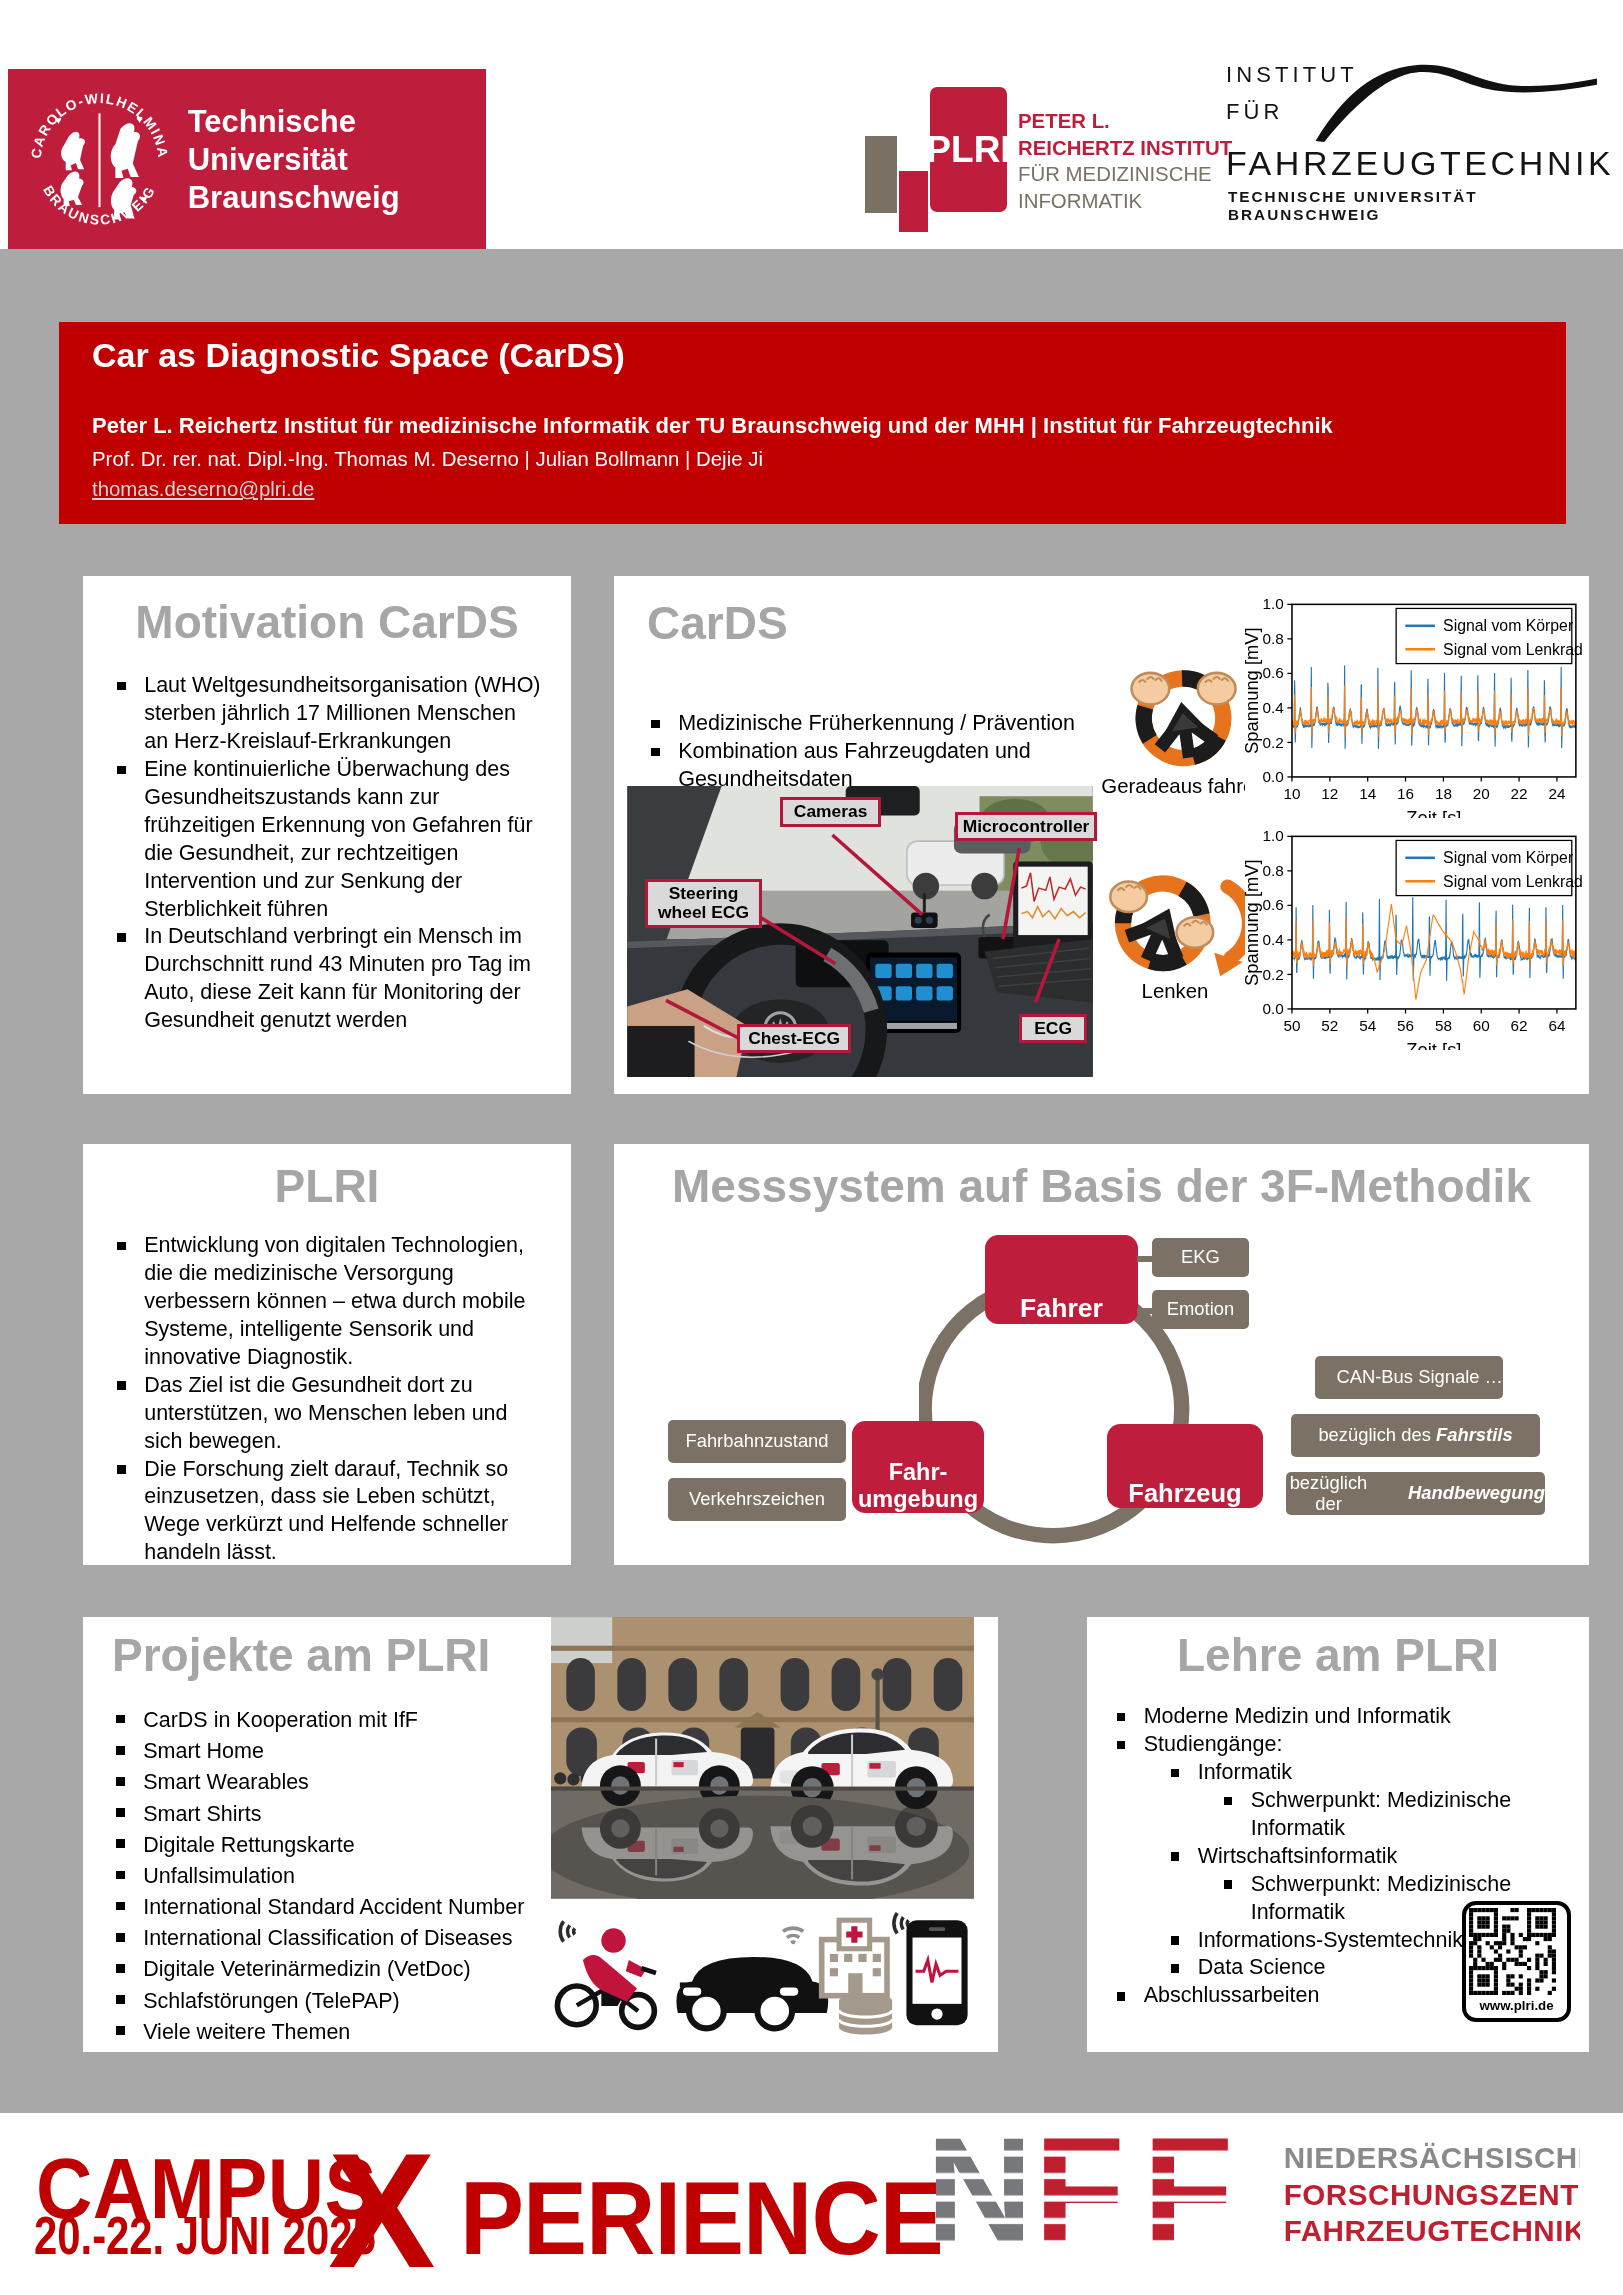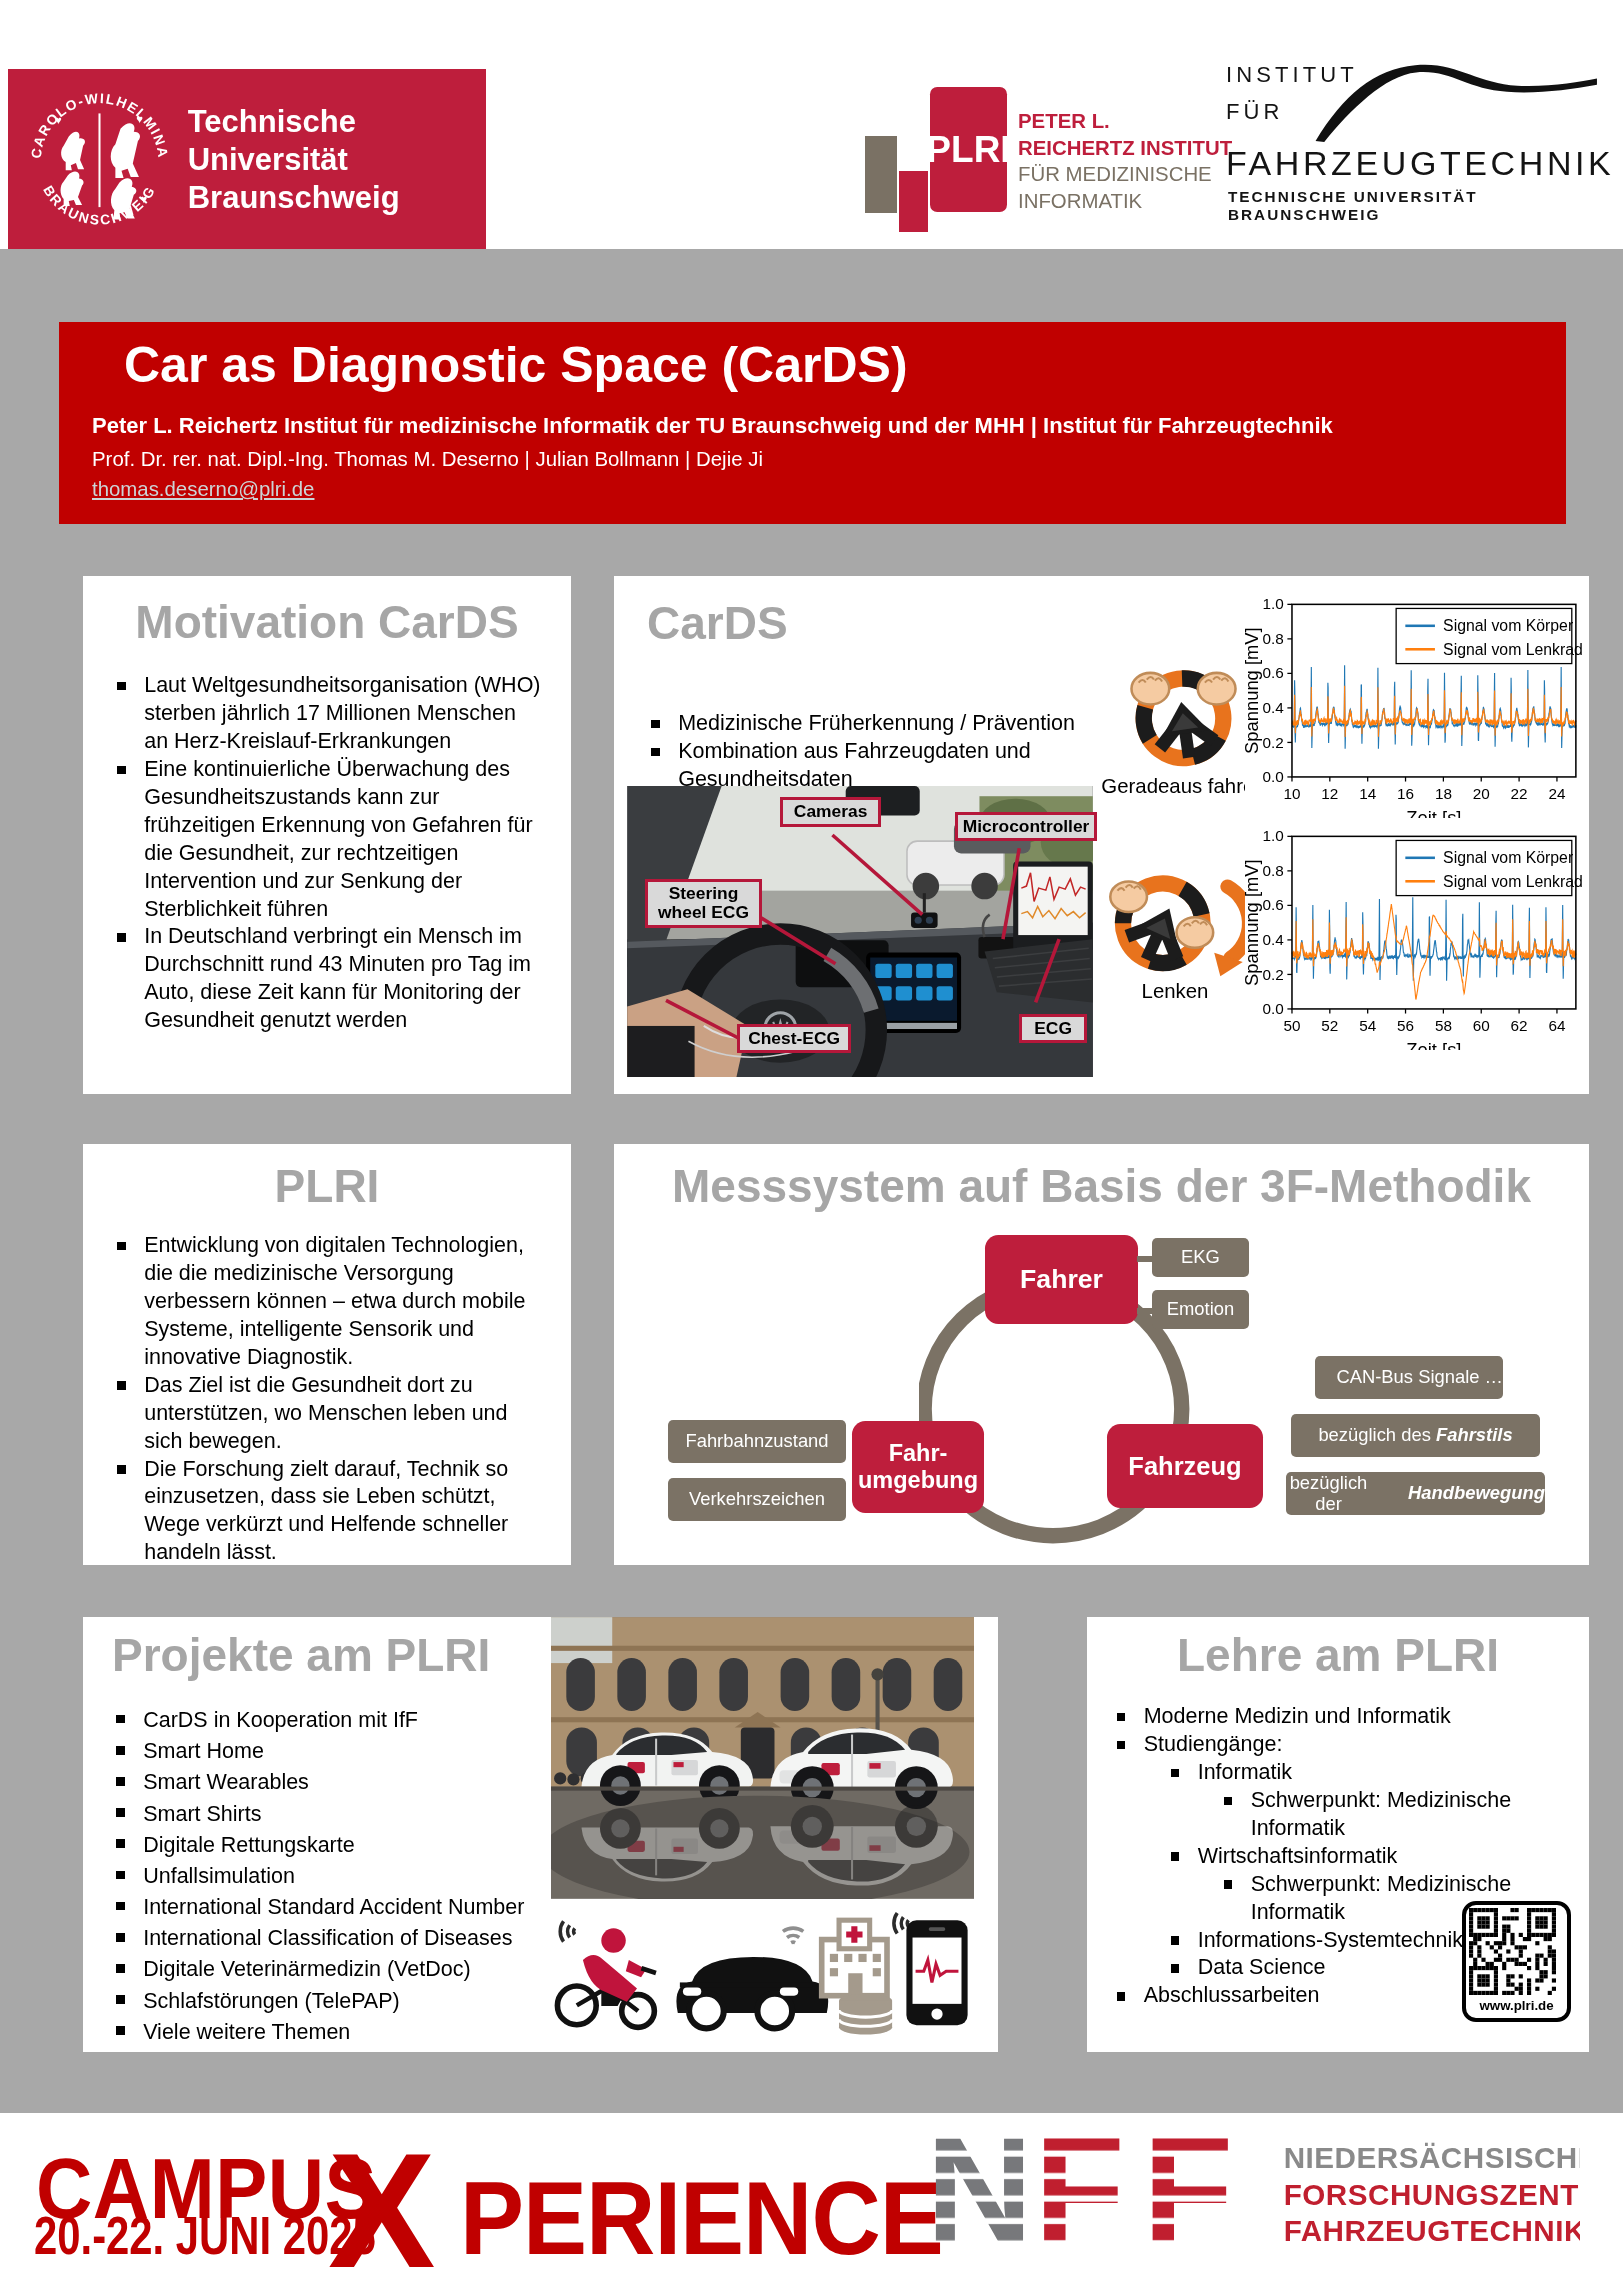--- a/index.html
+++ b/index.html
@@ -21,21 +21,21 @@
   .plri-words .red{color:#be1e3c;}
   .plri-words .grey{color:#7a7164;font-weight:normal;}
   .iff-logo{position:absolute;left:1226px;top:56px;width:373px;height:174px;color:#141414;}
   .iff-top{position:absolute;left:0;top:0;font-size:22px;letter-spacing:4.1px;line-height:37px;font-weight:normal;}
   .iff-main{position:absolute;left:0;top:88px;font-size:34px;letter-spacing:3.6px;}
   .iff-sub{position:absolute;left:2px;top:132px;font-size:15.3px;letter-spacing:2px;font-weight:bold;}
   .iff-swoosh{position:absolute;left:87px;top:-3.1px;}
 
   
   .titlebar{position:absolute;left:59px;top:322px;width:1507px;height:202px;background:#c00000;color:#fff;}
-  .titlebar .t1{position:absolute;left:33px;top:14.3px;font-size:50px;font-weight:bold;margin-left:32px;}
+  .titlebar .t1{position:absolute;left:33px;top:14.3px;font-size:34px;font-weight:bold;}
   .titlebar .t2{position:absolute;left:33px;top:91px;font-size:22px;font-weight:bold;}
   .titlebar .t3{position:absolute;left:33px;top:126px;font-size:20.4px;}
   .titlebar .t4{position:absolute;left:33px;top:156px;font-size:20.4px;}
   .titlebar a{color:#ccd4d6;text-decoration:underline;}
 
   .card{position:absolute;background:#fff;margin-left:24px;}
   .sec-title{font-size:46px;font-weight:bold;color:#a6a6a6;}
   .center{text-align:center;}
 
   
@@ -51,21 +51,21 @@
   .plabel{position:absolute;background:#d9d9d9;border:3.6px solid #b5173a;color:#000;font-weight:bold;
           font-size:17.4px;text-align:center;padding:2px 4.1px;line-height:1.12;}
 
   .wheel-icon{position:absolute;text-align:center;}
   .wheel-icon .cap{font-size:20.4px;color:#000;margin-top:1px;}
 
   .chart{position:absolute;width:337px;height:221px;background:#fff;}
 
   
   .node{position:absolute;background:#be1e3c;border-radius:13.3px;color:#fff;font-weight:bold;
-        display:flex;flex-direction:column;align-items:center;justify-content:center;text-align:center;}
+        display:flex;flex-direction:column;align-items:center;justify-content:flex-end;text-align:center;}
   .tagbox{position:absolute;background:#7b7265;border-radius:5.1px;color:#fff;font-size:18.4px;
           display:flex;align-items:center;justify-content:center;text-align:center;line-height:1.1;}
   .tagbox .em{font-style:italic;font-weight:bold;margin-left:5.1px;}
   .stub{position:absolute;background:#7b7265;}
 
   
   .qr{position:absolute;left:1462px;top:1901px;width:95px;height:110px;background:#fff;
       border:4.6px solid #000;border-radius:14px;padding:3.1px 3.1px 0 3.1px;}
   .qr .lab{font-size:13.3px;font-weight:bold;text-align:center;margin-top:1px;}
 

